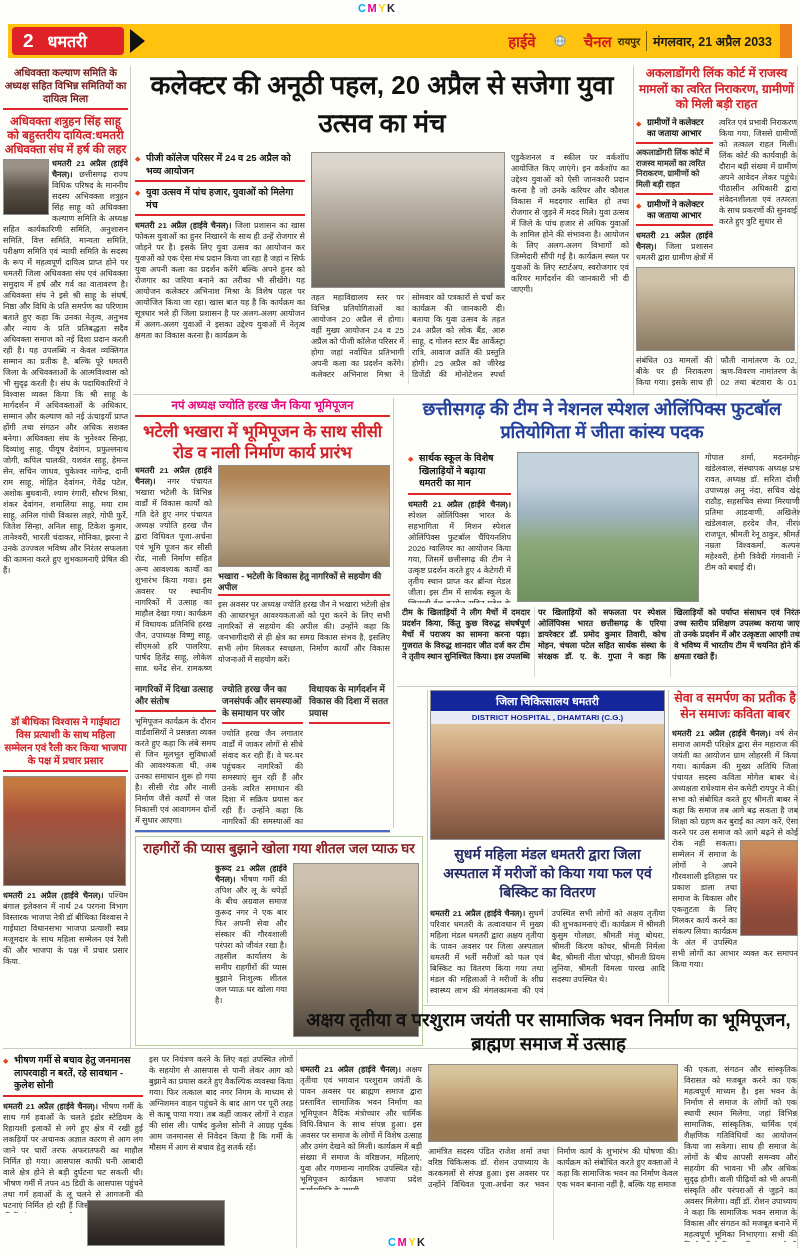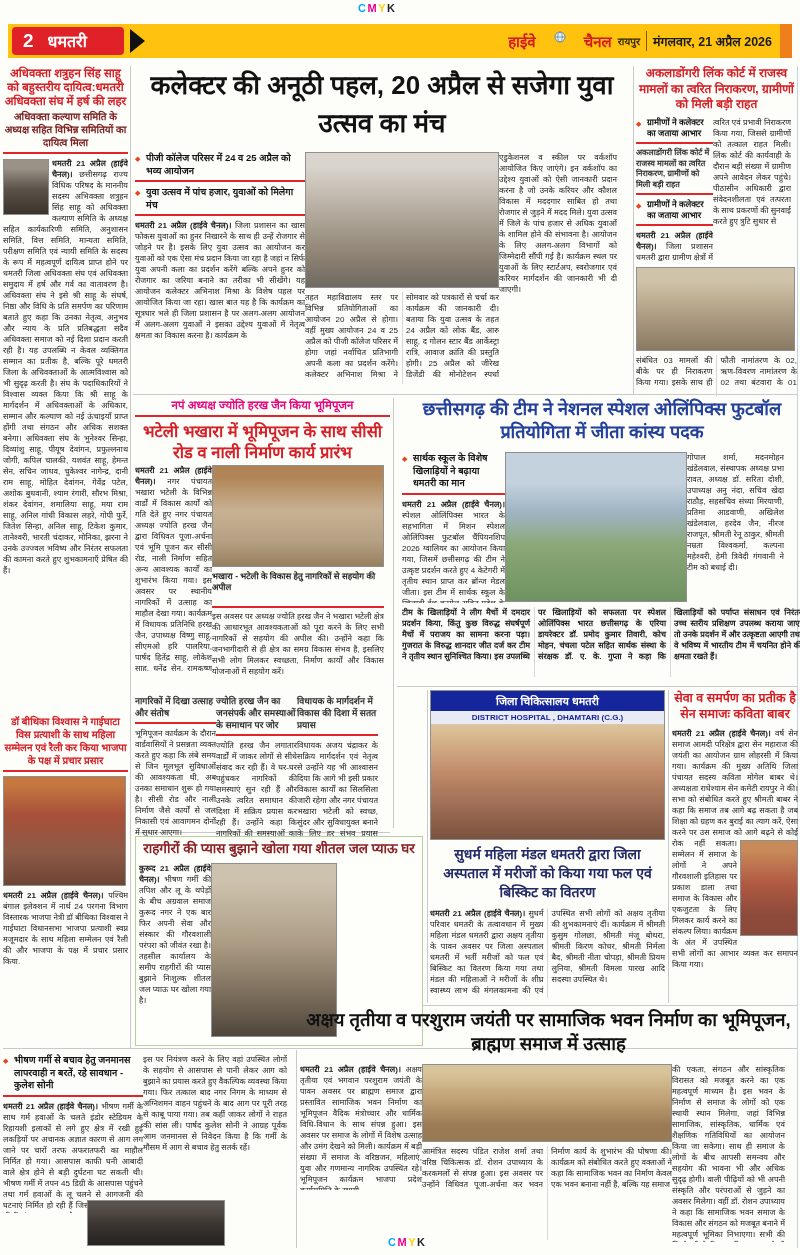--- a/index.html
+++ b/index.html
@@ -10,21 +10,21 @@
   .cmyk .c{color:#00aeef}.cmyk .m{color:#ec008c}.cmyk .y{color:#ffd400}.cmyk .k{color:#231f20}
   
   .header{position:absolute;left:8px;top:24px;width:784px;height:34px;background:#ffc20e;}
   .mast-tab{position:absolute;left:4px;top:3px;width:112px;height:28px;background:#e02128;border-radius:4px;
             display:flex;align-items:center;}
   .pageno{color:#fff;font-weight:bold;font-size:19px;margin-left:11px;}
   .mast{color:#fff;font-weight:bold;font-size:16px;margin-left:14px;}
   .chev{position:absolute;left:122px;top:5px;width:0;height:0;border-left:15px solid #111;
         border-top:12px solid transparent;border-bottom:12px solid transparent;}
   .brand-group{position:absolute;right:20px;top:0;height:34px;display:flex;align-items:center;gap:6px;}
-  .brand{color:#d6181f;font-weight:bold;font-size:15px;display:flex;align-items:flex-start;gap:18px;}
+  .brand{color:#d6181f;font-weight:bold;font-size:15px;display:flex;align-items:center;gap:18px;}
   .city{color:#3a2c00;font-size:10px;font-weight:bold;}
   .hdiv{width:1px;height:20px;background:#7a5c00;}
   .hdate{color:#1a1a1a;font-size:12.5px;font-weight:bold;}
   .endcap{position:absolute;right:-0px;top:0;width:12px;height:34px;background:#ef7f1a;}
   
   .vr{position:absolute;width:1px;background:#c9c9c9;}
   .hr{position:absolute;height:1px;background:#c9c9c9;}
   
   .body-txt{font-size:8px;line-height:11px;text-align:justify;color:#1c1c1c;overflow:hidden;}
   .dl{font-weight:bold;}
@@ -33,25 +33,25 @@
   .maroon{color:#7b2222;}
   .pink{color:#e5097f;}
   .blue{color:#23409a;}
   .navy{color:#232a66;}
   .dred{color:#8d2024;}
   .blk{color:#121212;}
   .ul-red{border-bottom:2px solid #e0262b;padding-bottom:3px;margin-bottom:4px;}
   .bullet{position:relative;padding-left:11px;font-weight:bold;color:#161616;font-size:9.5px;line-height:12.5px;text-align:left;}
   .bullet::before{content:"◆";position:absolute;left:0;top:1px;font-size:7px;color:#e8451c;}
   .subh{font-weight:bold;color:#333;font-size:9px;line-height:12px;text-align:left;}
-  .row{display:flex;}
+  .row{display:flex;gap:6px;justify-content:flex-end;}
   .c2{column-count:2;column-gap:8px;column-rule:1px solid #d8d8d8;}
   .c3{column-count:3;column-gap:8px;column-rule:1px solid #d8d8d8;font-weight:bold;}
   .photo{border:1px solid #8f8f8f;overflow:hidden;position:relative;box-sizing:border-box;}
-  .cap{font-weight:bold;font-size:8.5px;color:#2a2a2a;border-bottom:2px solid #e0262b;padding-bottom:14px;margin:3px 0;overflow:hidden;}
+  .cap{font-weight:bold;font-size:8.5px;color:#2a2a2a;border-bottom:2px solid #e0262b;padding-bottom:2px;margin:3px 0;overflow:hidden;}
   .sign-hi{background:#15259b;color:#fff;font-weight:bold;font-size:11px;text-align:center;line-height:20px;height:20px;}
   .sign-en{background:#e8eaf4;color:#15259b;font-weight:bold;font-size:8px;text-align:center;line-height:13px;height:13px;}
   .greenbox{border:1px solid #b7cf9a;padding:3px;box-sizing:border-box;background:#fefffb;}
   .bluerule{border-bottom:2px solid #4a6cc4;}
 </style>
 </head>
 <body>
 
 <div class="page">
 
@@ -69,41 +69,41 @@
         <span>हाईवे</span>
         <svg width="12" height="12" viewBox="0 0 12 12">
             <circle cx="6" cy="6" r="5" fill="#e8eef2" stroke="#6a8c9e"></circle>
             <ellipse cx="6" cy="6" rx="2.2" ry="5" fill="none" stroke="#6a8c9e" stroke-width="0.8"></ellipse>
             <line x1="1" y1="6" x2="11" y2="6" stroke="#6a8c9e" stroke-width="0.8"></line>
           </svg>
         <span>चैनल</span>
       </span>
       <span class="city">रायपुर</span>
       <span class="hdiv"></span>
-      <span class="hdate">मंगलवार, 21 अप्रैल 2026</span>
+      <span class="hdate">मंगलवार, 21 अप्रैल 2033</span>
     </div>
     <div class="endcap"></div>
   </div>
 
   <div class="vr" style="left:130px;top:66px;height:982px"></div>
   <div class="vr" style="left:633px;top:66px;height:328px"></div>
   <div class="hr" style="top:394px;left:133px;width:664px"></div>
   <div class="vr" style="left:393px;top:398px;height:430px"></div>
   <div class="hr" style="top:686px;left:397px;width:400px"></div>
   <div class="vr" style="left:427px;top:690px;height:313px"></div>
   <div class="vr" style="left:668px;top:690px;height:313px"></div>
   <div class="hr" style="top:832px;left:135px;width:255px"></div>
   <div class="hr" style="top:1005px;left:300px;width:497px"></div>
   <div class="hr" style="top:1048px;left:3px;width:794px"></div>
   <div class="vr" style="left:296px;top:1050px;height:198px"></div>
   <div class="vr" style="left:797px;top:66px;height:1182px;background:#bcd6e8"></div>
 
   <div class="sec" style="left:3px;top:66px;width:125px;height:982px">
+    <div class="hl maroon ul-red" style="font-size:10px;line-height:13px">अधिवक्ता कल्याण समिति के अध्यक्ष सहित विभिन्न समितियों का दायित्व मिला</div>
     <div class="hl red" style="font-size:11.5px;line-height:14px;height:44px">अधिवक्ता शत्रुहन सिंह साहू को बहुस्तरीय दायित्व:धमतरी अधिवक्ता संघ में हर्ष की लहर</div>
-    <div class="hl maroon ul-red" style="font-size:10px;line-height:13px">अधिवक्ता कल्याण समिति के अध्यक्ष सहित विभिन्न समितियों का दायित्व मिला</div>
     <div class="body-txt" style="height:552px">
       <span class="photo" style="float:left;width:46px;height:56px;margin:1px 3px 1px 0;background:linear-gradient(180deg,#9a9287 15%,#5a5248 55%,#3a342c)"></span>
       <b class="dl">धमतरी 21 अप्रैल (हाईवे चैनल)।</b>
       <span>छत्तीसगढ़ राज्य विधिक परिषद के माननीय सदस्य अभिवक्ता शत्रुहन सिंह साहू को अधिवक्ता कल्याण समिति के अध्यक्ष सहित कार्यकारिणी समिति, अनुशासन समिति, वित्त समिति, मान्यता समिति, परीक्षण समिति एवं न्यायी समिति के सदस्य के रूप में महत्वपूर्ण दायित्व प्राप्त होने पर धमतरी जिला अधिवक्ता संघ एवं अधिवक्ता समुदाय में हर्ष और गर्व का वातावरण है। अधिवक्ता संघ ने इसे श्री साहू के संघर्ष, निष्ठा और विधि के प्रति समर्पण का परिणाम बताते हुए कहा कि उनका नेतृत्व, अनुभव और न्याय के प्रति प्रतिबद्धता सदैव अधिवक्ता समाज को नई दिशा प्रदान करती रही है। यह उपलब्धि न केवल व्यक्तिगत सम्मान का प्रतीक है, बल्कि पूरे धमतरी जिला के अधिवक्ताओं के आत्मविश्वास को भी सुदृढ़ करती है। संघ के पदाधिकारियों ने विश्वास व्यक्त किया कि श्री साहू के मार्गदर्शन में अधिवक्ताओं के अधिकार, सम्मान और कल्याण को नई ऊंचाइयाँ प्राप्त होंगी तथा संगठन और अधिक सशक्त बनेगा। अधिवक्ता संघ के भुनेश्वर सिन्हा, दिव्यांशु साहू, पीयूष देवांगन, प्रफुल्लनाथ जोगी, कपिल चालकी, यशवंत साहू, हेमन्त सेन, सचिन जाधव, चुकेश्वर नागेन्द्र, दानी राम साहू, मोहित देवांगन, गेवेंद्र पटेल, अशोक बुधवानी, श्याम रंगारी, सौरभ मिश्रा, शंकर देवांगन, शमालिया साहू, मया राम साहू, अनिल गांधी विकास लहरे, गोपी फुर्रे, जितेश सिन्हा, अनिल साहू, टिकेश कुमार, तानेश्वरी, भारती चंदाकर, मोनिका, झरना ने उनके उज्ज्वल भविष्य और निरंतर सफलता की कामना करते हुए शुभकामनाएँ प्रेषित की हैं।</span>
     </div>
     <div class="hl red ul-red" style="font-size:10px;line-height:13px;margin-top:5px">डॉ बीथिका विश्वास ने गाईघाटा विस प्रत्याशी के साथ महिला सम्मेलन एवं रैली कर किया भाजपा के पक्ष में प्रचार प्रसार</div>
     <div class="photo" style="width:123px;height:110px;background:linear-gradient(180deg,#c4773f 8%,#a8503a 35%,#8c5a46 70%,#6e4434)"></div>
     <div class="body-txt" style="height:102px;margin-top:4px">
       <b class="dl">धमतरी 21 अप्रैल (हाईवे चैनल)।</b>
       <span>पश्चिम बंगाल इलेक्शन में नार्थ 24 परगना विभाग विस्तारक भाजपा नेत्री डॉ बीथिका विश्वास ने गाईघाटा विधानसभा भाजपा प्रत्याशी स्वप्न मजूमदार के साथ महिला सम्मेलन एवं रैली की और भाजपा के पक्ष में प्रचार प्रसार किया.</span>
@@ -175,21 +175,20 @@
         <div class="subh ul-red">नागरिकों में दिखा उत्साह और संतोष</div>
         <div class="body-tx
 t body-txt" style="height:110px">भूमिपूजन कार्यक्रम के दौरान वार्डवासियों ने प्रसन्नता व्यक्त करते हुए कहा कि लंबे समय से जिन मूलभूत सुविधाओं की आवश्यकता थी, अब उनका समाधान शुरू हो गया है। सीसी रोड और नाली निर्माण जैसे कार्यों से जल निकासी एवं आवागमन दोनों में सुधार आएगा।</div>
       </div>
       <div style="width:81px">
         <div class="subh ul-red">ज्योति हरख जैन का जनसंपर्क और समस्याओं के समाधान पर जोर</div>
         <div class="body-txt" style="height:98px">ज्योति हरख जैन लगातार वार्डों में जाकर लोगों से सीधे संवाद कर रही हैं। वे घर-घर पहुंचकर नागरिकों की समस्याएं सुन रही हैं और उनके त्वरित समाधान की दिशा में सक्रिय प्रयास कर रही हैं। उन्होंने कहा कि नागरिकों की समस्याओं का समाधान ही उनकी प्राथमिकता है।</div>
       </div>
       <div style="width:81px">
         <div class="subh ul-red">विधायक के मार्गदर्शन में विकास की दिशा में सतत प्रयास</div>
-        <div class="body-txt" style="height:110px">विधायक अजय चंद्राकर के सक्रिय मार्गदर्शन एवं नेतृत्व से उन्होंने यह भी आश्वासन दिया कि आगे भी इसी प्रकार विकास कार्यों का सिलसिला जारी रहेगा और नगर पंचायत भखारा भटेली को स्वच्छ, सुंदर और सुविधायुक्त बनाने के लिए हर संभव प्रयास किए जाएंगे।</div>
       </div>
     </div>
   </div>
 
   <div class="sec" style="left:402px;top:398px;width:400px;height:284px">
     <div class="hl blue" style="font-size:18px;line-height:23px;height:50px">छत्तीसगढ़ की टीम ने नेशनल स्पेशल ओलिंपिक्स फुटबॉल प्रतियोगिता में जीता कांस्य पदक</div>
     <div class="row" style="margin-top:4px">
       <div style="width:103px">
         <div class="bullet ul-red">सार्थक स्कूल के विशेष खिलाड़ियों ने बढ़ाया धमतरी का मान</div>
         <div class="body-txt" style="height:104px">

